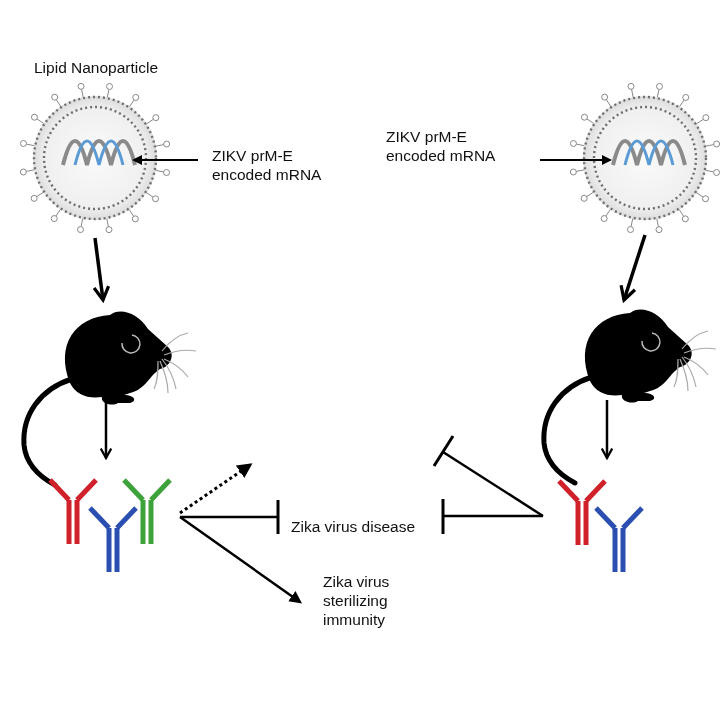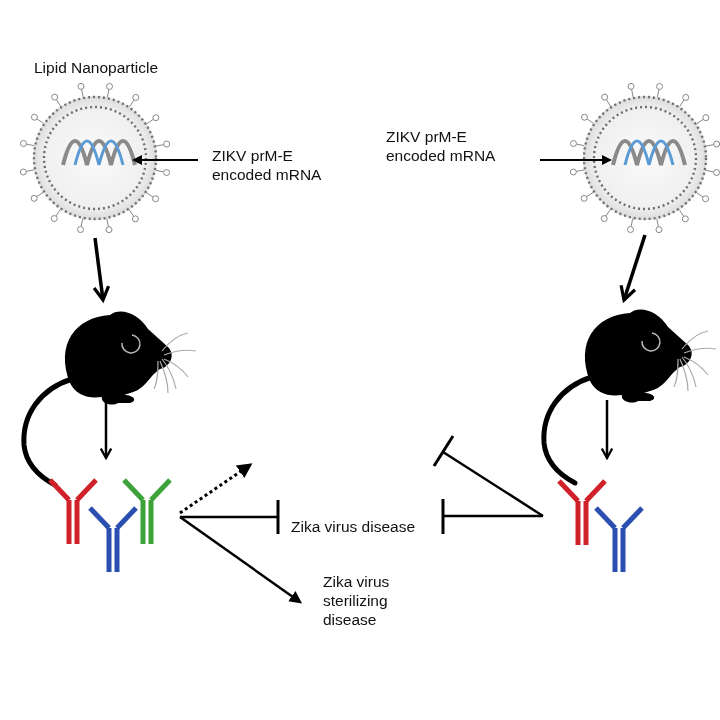--- a/index.html
+++ b/index.html
@@ -212,14 +212,14 @@
 </div>
 
 <div class="lbl" style="left:278px; top:396px;">
 </div>
 
 <div class="lbl" style="left:291px; top:509px;margin-top:8px;">Zika virus disease</div>
 
 <div class="lbl" style="left:323px; top:572px;">
   <span>Zika virus</span>
   <span>sterilizing</span>
-  <span>disease</span>
+  <span>immunity</span>
 </div>
 
 </body></html>

